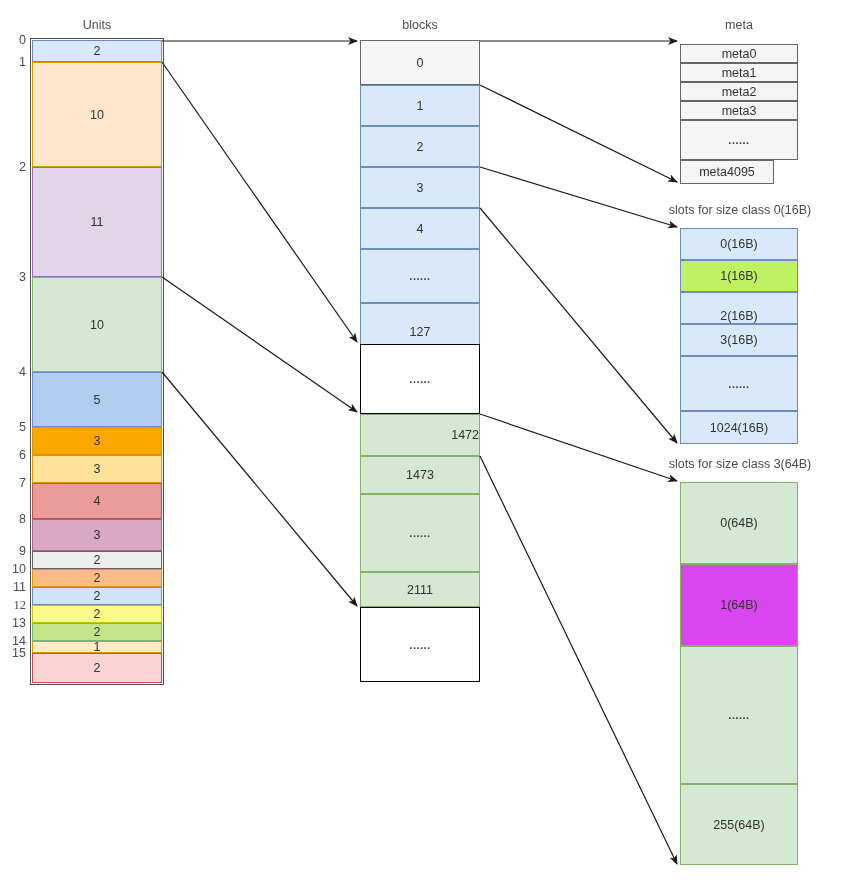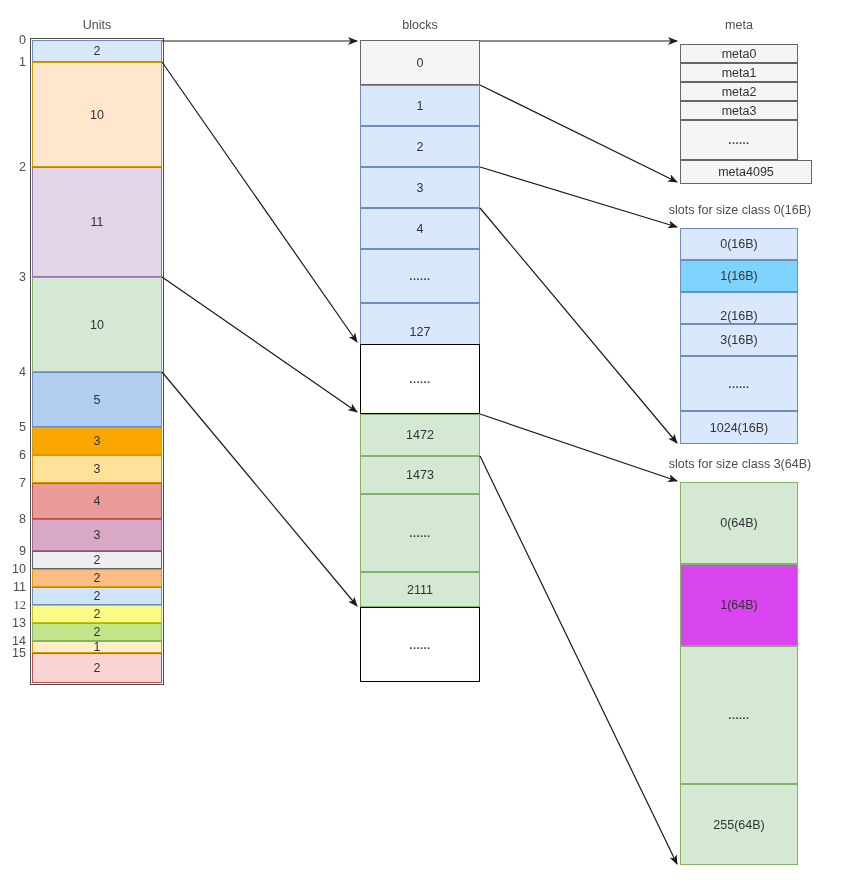--- a/index.html
+++ b/index.html
@@ -153,21 +153,21 @@
       </div>
       <div class="cell " style="left: 360px; width: 120px; top: 249px; height: 54px; background: rgb(218, 232, 252); border: 1px solid rgb(108, 142, 191);">
         <span class="dots">......</span>
       </div>
       <div class="cell" style="left: 360px; width: 120px; top: 303px; height: 57px; background: rgb(218, 232, 252); border: 1px solid rgb(108, 142, 191);">
         <span>127</span>
       </div>
       <div class="cell " style="left: 360px; width: 120px; top: 344px; height: 70px; background: rgb(255, 255, 255); border: 1px solid rgb(0, 0, 0);">
         <span class="dots">......</span>
       </div>
-      <div class="cell" style="left: 360px; width: 120px; top: 414px; height: 42px; background: rgb(213, 232, 212); border: 1px solid rgb(130, 179, 102);">
+      <div class="cell" style="left: 360px; width: 120px; top: 414px; height: 42px; background: rgb(213, 232, 212); border: 1px solid rgb(130, 179, 102); justify-content: flex-end;">
         <span>1472</span>
       </div>
       <div class="cell" style="left: 360px; width: 120px; top: 456px; height: 38px; background: rgb(213, 232, 212); border: 1px solid rgb(130, 179, 102);">
         <span>1473</span>
       </div>
       <div class="cell " style="left: 360px; width: 120px; top: 494px; height: 78px; background: rgb(213, 232, 212); border: 1px solid rgb(130, 179, 102);">
         <span class="dots">......</span>
       </div>
       <div class="cell" style="left: 360px; width: 120px; top: 572px; height: 35px; background: rgb(213, 232, 212); border: 1px solid rgb(130, 179, 102);">
         <span>2111</span>
@@ -185,29 +185,29 @@
       </div>
       <div class="cell" style="left: 680px; width: 118px; top: 82px; height: 19px; background: rgb(245, 245, 245); border: 1px solid rgb(102, 102, 102);">
         <span>meta2</span>
       </div>
       <div class="cell" style="left: 680px; width: 118px; top: 101px; height: 19px; background: rgb(245, 245, 245); border: 1px solid rgb(102, 102, 102);">
         <span>meta3</span>
       </div>
       <div class="cell " style="left: 680px; width: 118px; top: 120px; height: 40px; background: rgb(245, 245, 245); border: 1px solid rgb(102, 102, 102);">
         <span class="dots">......</span>
       </div>
-      <div class="cell" style="left: 680px; width: 132px; top: 160px; height: 24px; background: rgb(245, 245, 245); border: 1px solid rgb(102, 102, 102);">
+      <div class="cell" style="left: 680px; width: 94px; top: 160px; height: 24px; background: rgb(245, 245, 245); border: 1px solid rgb(102, 102, 102);">
         <span>meta4095</span>
       </div>
     </div>
   <div id="slots16-col">
       <div class="cell" style="left: 680px; width: 118px; top: 228px; height: 32px; background: rgb(218, 232, 252); border: 1px solid rgb(108, 142, 191);">
         <span>0(16B)</span>
       </div>
-      <div class="cell" style="left: 680px; width: 118px; top: 260px; height: 32px; background: #7dd3fc; border: 1px solid rgb(108, 142, 191); justify-content: center;">
+      <div class="cell" style="left: 680px; width: 118px; top: 260px; height: 32px; background: #bef264; border: 1px solid rgb(108, 142, 191); justify-content: center;">
         <span>1(16B)</span>
       </div>
       <div class="cell" style="left: 680px; width: 118px; top: 292px; height: 32px; background: rgb(218, 232, 252); border: 1px solid rgb(108, 142, 191); align-items: flex-end;">
         <span>2(16B)</span>
       </div>
       <div class="cell" style="left: 680px; width: 118px; top: 324px; height: 32px; background: rgb(218, 232, 252); border: 1px solid rgb(108, 142, 191);">
         <span>3(16B)</span>
       </div>
       <div class="cell " style="left: 680px; width: 118px; top: 356px; height: 55px; background: rgb(218, 232, 252); border: 1px solid rgb(108, 142, 191);">
         <span class="dots">......</span>

